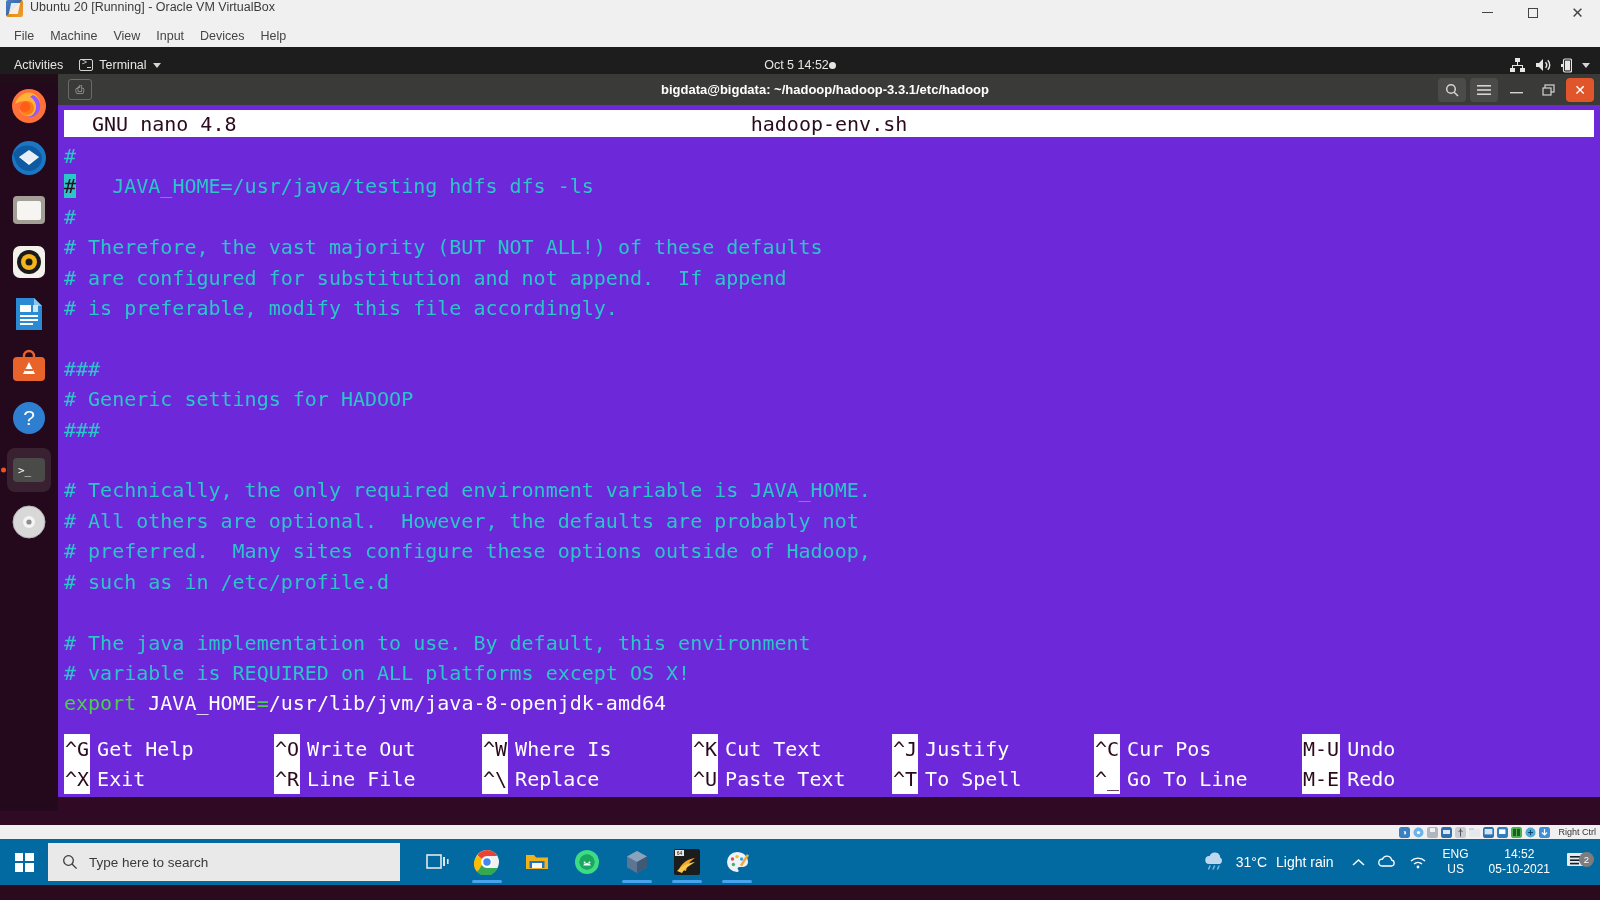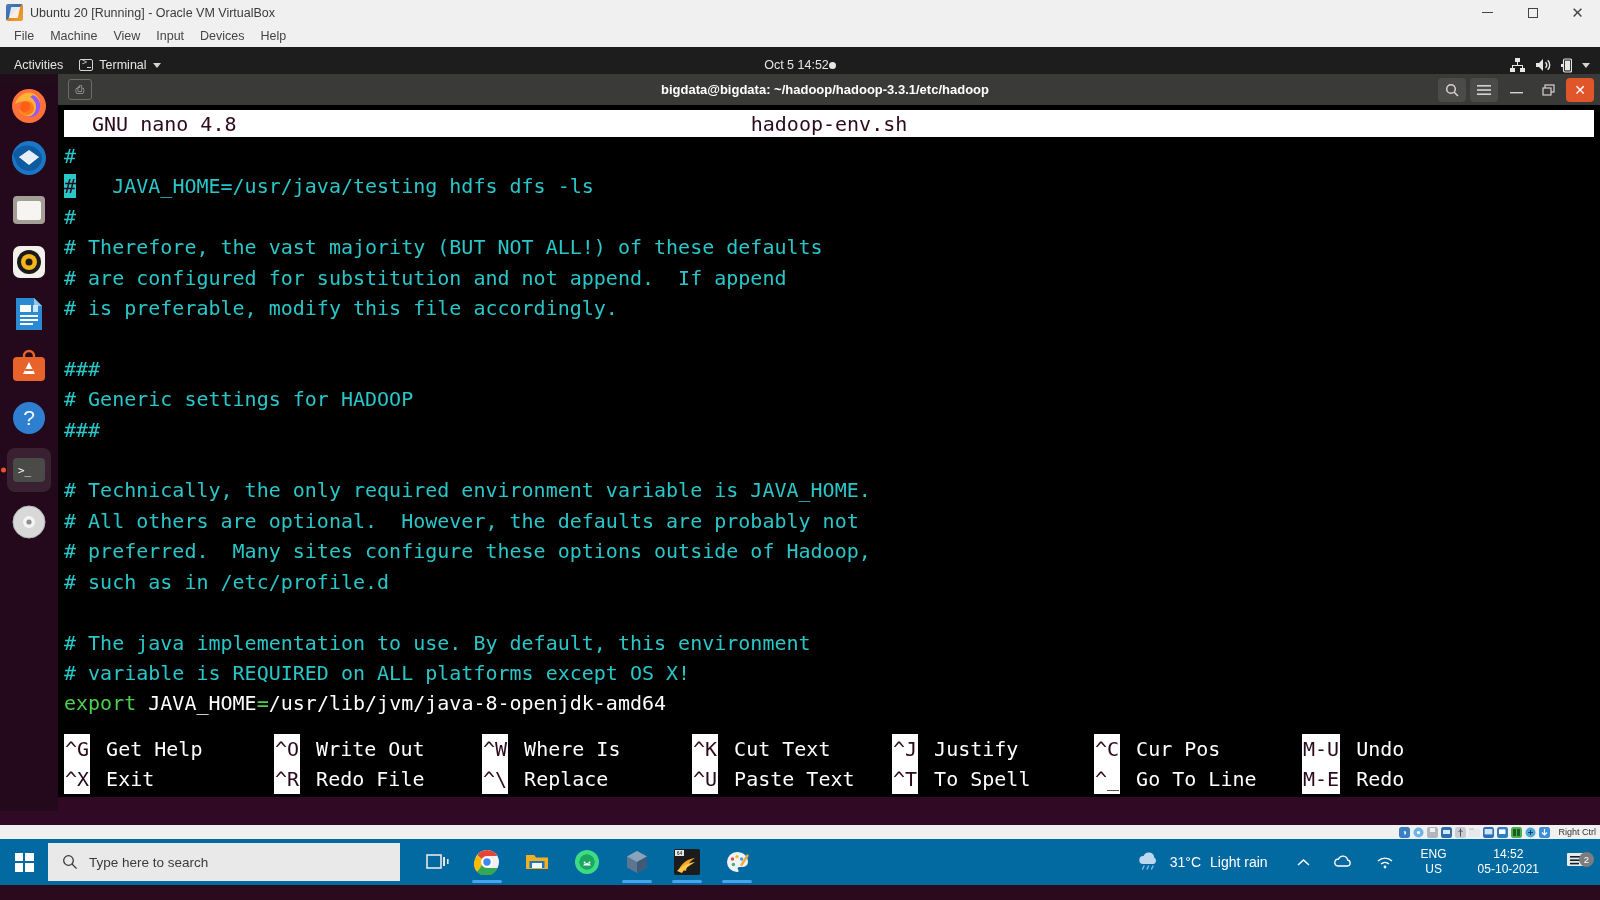--- a/index.html
+++ b/index.html
@@ -4,21 +4,21 @@
 <style>
   * { margin:0; padding:0; box-sizing:border-box; }
   html,body { width:1600px; height:900px; overflow:hidden; }
   body {
     font-family:"Liberation Sans", sans-serif;
     background:#2b0a1e;
   }
 
   
   #vbox-titlebar{
-    height:25px; background:#f0f0f0; display:flex; align-items:center;
+    height:25px; background:#f0f0f0; display:flex; 
     padding:0 6px; position:relative;
   }
   .vbox-icon{
     width:17px;height:17px;margin-right:7px;position:relative;flex:none;
     background:linear-gradient(135deg,#4a7fc1 0%,#3b6bab 48%,#e08a20 48%,#f0a030 100%);
     border-radius:2px;
   }
   .vbox-icon:after{
     content:"";position:absolute;left:4px;top:3px;width:9px;height:11px;
     background:#fff;opacity:.85;transform:skewX(-12deg);
@@ -103,21 +103,21 @@
     position:absolute;left:0;right:8px;text-align:center;color:#ffffff;
     font-size:13px;font-weight:bold;pointer-events:none;
   }
   #term-btns{ position:absolute;right:6px;display:flex;align-items:center;gap:4px; }
   .tb{ width:28px;height:24px;border-radius:4px;display:flex;align-items:center;
        justify-content:center;color:#d6d3d0; }
   .tb.sq{ background:#4b4b49; }
   .tb.close{ background:#e0552a; color:#fff; font-size:14px; }
 
   #term-body{
-    flex:1; background:#000000; position:relative; overflow:hidden;
+    flex:1; background:#6d28d9; position:relative; overflow:hidden;
     font-family:"DejaVu Sans Mono","Liberation Mono",monospace;
   }
 
   
   #nano-title{
     height:27px; background:#ffffff; color:#2b0a1e; display:flex; align-items:center;
     font-size:20px; position:relative; margin:5px 6px 0 6px;
   }
   #nano-title .ver{ margin-left:28px; }
   #nano-title .fname{ position:absolute;left:0;right:0;text-align:center; }
@@ -132,21 +132,21 @@
   .wht{ color:#ffffff; }
 
   #nano-help{
     position:absolute; left:0; right:0; bottom:3px;
     font-family:"DejaVu Sans Mono","Liberation Mono",monospace;
     font-size:20px; line-height:30px; color:#ffffff; padding-left:6px;
   }
   .helprow{ display:flex; }
   .hcell{ display:flex; align-items:baseline; }
   .key{ background:#ffffff; color:#2b0a1e; padding:0 1px; }
-  .lbl{ padding-left:16px; white-space:pre; }
+  .lbl{ padding-left:7px; white-space:pre; }
 
   
   #vbox-status{
     height:14px; background:#f0f0f0; display:flex; align-items:center;
     justify-content:flex-end; padding-right:4px; gap:3px;
   }
   .sbi{ width:11px;height:11px;border-radius:2px;display:block; }
   #vbox-status .hostkey{ font-size:9px;color:#333;margin-left:5px;white-space:nowrap; }
 
   
@@ -162,21 +162,21 @@
     width:352px;height:38px;background:#e9e9ea;display:flex;align-items:center;
     gap:11px;padding-left:14px;color:#3a3a3a;font-size:13.5px;
   }
   #tasks{ display:flex; align-items:center; gap:0; margin-left:12px; }
   .tbtn{ width:50px;height:46px;display:flex;align-items:center;justify-content:center;
          position:relative; }
   .tbtn .uline{ position:absolute;bottom:2px;left:10px;right:10px;height:3px;
                 background:#4aa3ee;border-radius:2px; }
   .tic{ width:26px;height:26px;display:block;position:relative; }
 
-  #systray{ position:absolute; right:0; display:flex; align-items:center; gap:11px; height:40px;justify-content:flex-end; }
+  #systray{ position:absolute; right:0; display:flex; align-items:center; gap:0; height:40px;justify-content:flex-end; }
   .tray-b{ display:flex; align-items:center; height:46px; padding:0 6px; }
   #weather{ display:flex;align-items:center;gap:9px;font-size:14px;padding-right:12px; }
   #langbox{ text-align:center; font-size:12px; line-height:15px; padding:0 10px; }
   #clockbox{ text-align:center; font-size:12px; line-height:15px; padding:0 10px; }
   #notif{ padding:0 12px 0 6px; position:relative; }
   .badge{
     position:absolute;right:6px;bottom:7px;width:15px;height:15px;border-radius:50%;
     background:#7d7d7d;color:#fff;font-size:9.5px;display:flex;align-items:center;
     justify-content:center;
   }
@@ -401,21 +401,21 @@
               <span class="lbl">Undo</span>
             </div>
           </div>
         <div class="helprow" id="help-row-2" style="position: relative; height: 30px;">
             <div class="hcell" style="position: absolute; left: 0px;">
               <span class="key">^X</span>
               <span class="lbl">Exit</span>
             </div>
             <div class="hcell" style="position: absolute; left: 210px;">
               <span class="key">^R</span>
-              <span class="lbl">Redo File</span>
+              <span class="lbl">Line File</span>
             </div>
             <div class="hcell" style="position: absolute; left: 418px;">
               <span class="key">^\</span>
               <span class="lbl">Replace</span>
             </div>
             <div class="hcell" style="position: absolute; left: 628px;">
               <span class="key">^U</span>
               <span class="lbl">Paste Text</span>
             </div>
             <div class="hcell" style="position: absolute; left: 828px;">

